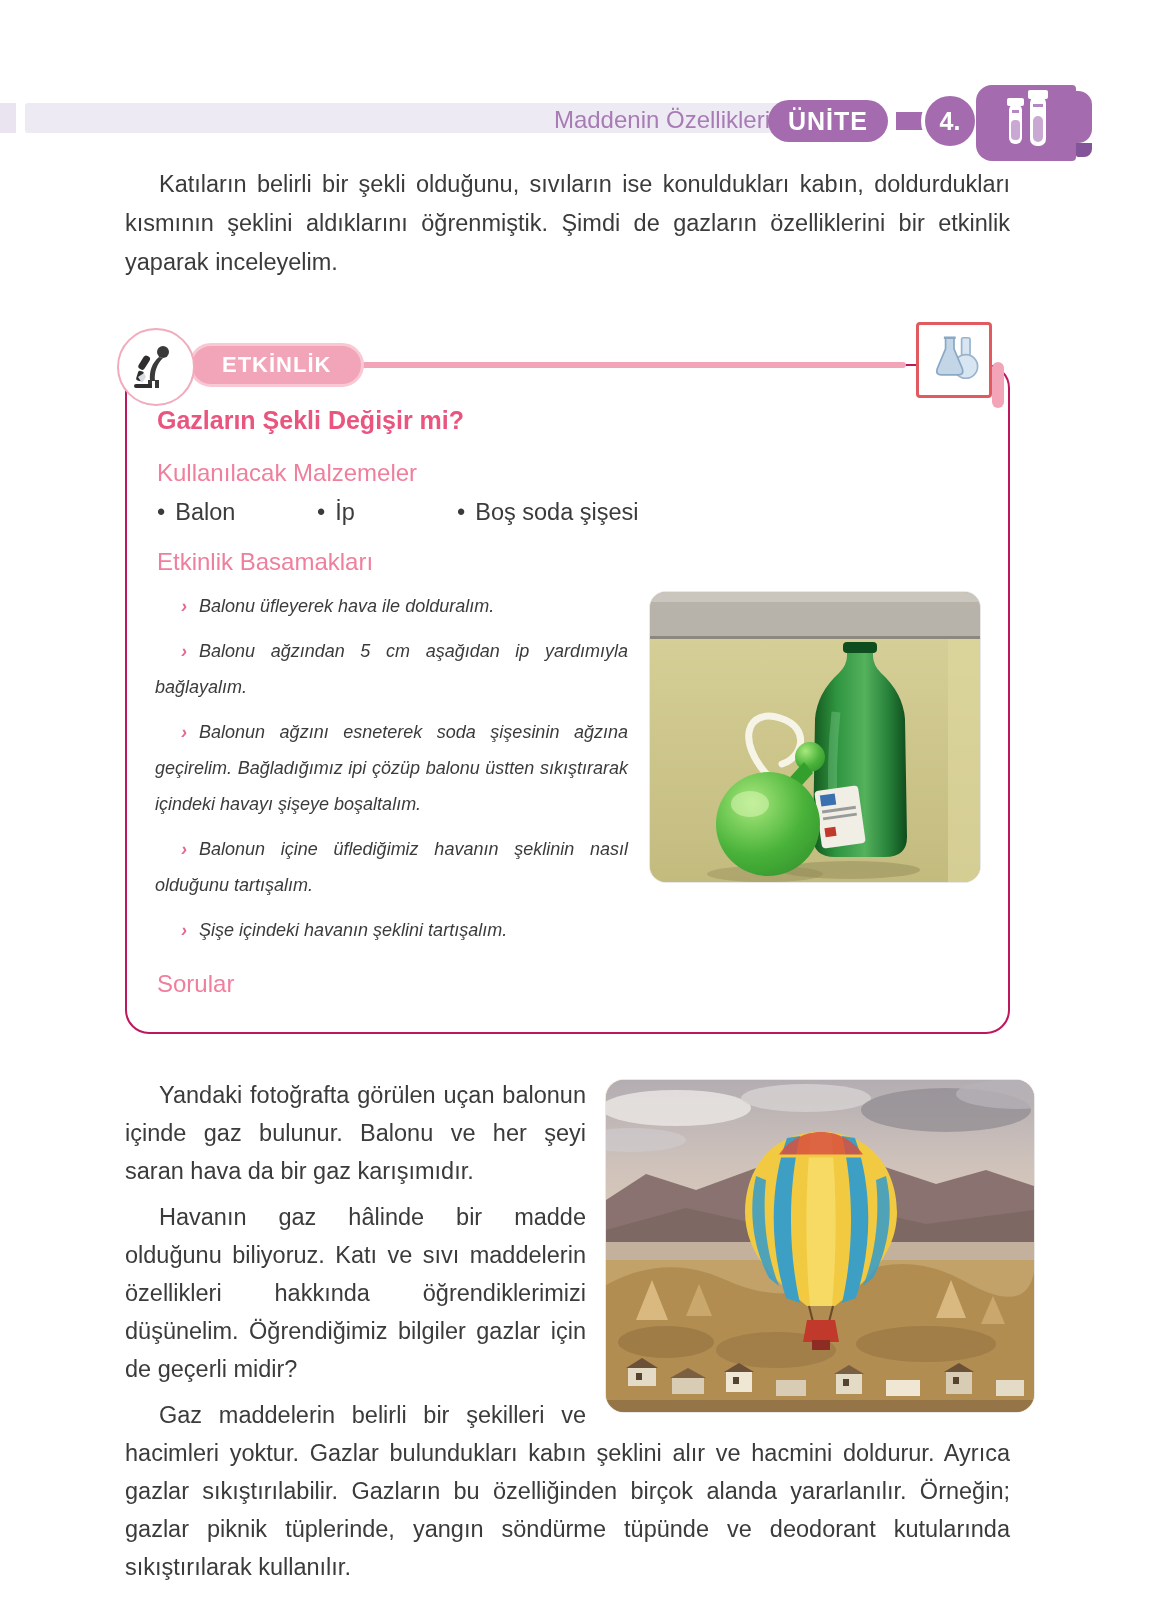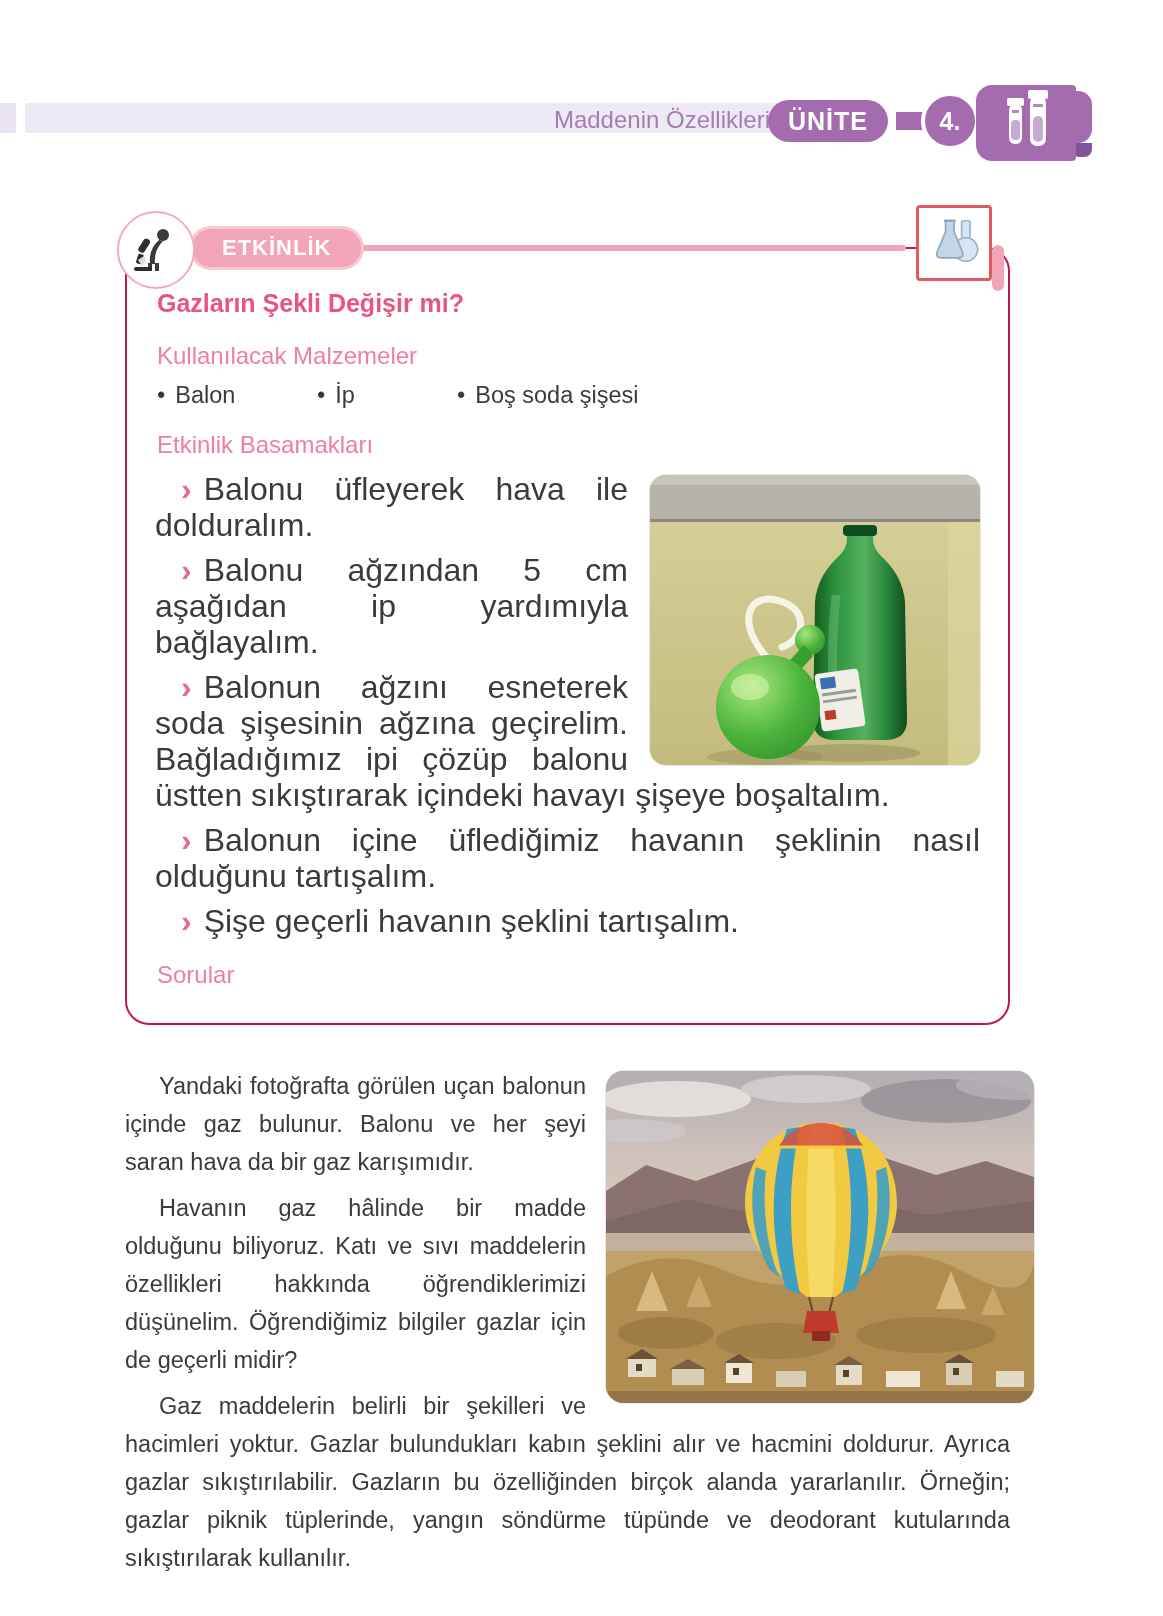--- a/index.html
+++ b/index.html
@@ -41,21 +41,21 @@
     border:3px solid #e15a5f; border-radius:4px; display:flex; align-items:center; justify-content:center; z-index:3; }
 
   .card-title { color:#e9557f; font-size:25px; font-weight:bold; margin:0 0 24px 2px; }
   .sub-head { color:#f07e9d; font-size:24px; font-weight:normal; margin:22px 0 12px 2px; }
   .materials { display:flex; font-size:23.5px; margin:0 0 4px 2px; }
   .materials .mi { display:flex; }
   .materials .m0 { width:160px; }
   .materials .m1 { width:140px; }
   .dot { margin-right:10px; }
 
-  .steps { font-size:32px; }
+  .steps { font-size:18px;font-style:italic; }
   .step { margin:0 0 9px 0; line-height:36px; text-align:justify; text-indent:26px; }
   .chev { color:#e56a92; font-weight:bold; margin-right:12px; }
   .photo-bottle { float:right; width:330px; height:290px; margin:4px 0 10px 22px; border-radius:16px;
     overflow:hidden; background:#cbc489; box-shadow:0 0 0 1px #e8e8e8; }
   .photo-bottle svg { display:block; }
 
   
   .section { margin-top:42px; font-size:23.5px; }
   .photo-balloon { float:right; width:428px; height:332px; margin:4px -24px 8px 20px; border-radius:18px;
     overflow:hidden; background:#c2a269; box-shadow:0 0 0 1px #e8e8e8; }
@@ -83,20 +83,21 @@
         <rect x="31" y="0" width="20" height="9" rx="2" fill="#ffffff"></rect>
         <rect x="36" y="26" width="10" height="26" rx="5" fill="#c9a8d4"></rect>
         <rect x="15" y="20" width="7" height="3" fill="#b388c2"></rect>
         <rect x="36" y="14" width="10" height="3" fill="#b388c2"></rect>
       </svg>
     </span>
   </div>
 
   <div class="content">
 
+    <p class="intro-p">Katıların belirli bir şekli olduğunu, sıvıların ise konuldukları kabın, doldurdukları kısmının şeklini aldıklarını öğrenmiştik. Şimdi de gazların özelliklerini bir etkinlik yaparak inceleyelim.</p>
 
     <div class="activity-card">
       <div class="mascot">
         <svg width="48" height="48" viewBox="0 0 48 48">
           <circle cx="31" cy="9" r="6" fill="#3a3a3a"></circle>
           <path d="M27 14 C20 20 17 28 18 38 L23 38 C22 29 25 21 31 15 Z" fill="#3a3a3a"></path>
           <rect x="16" y="37" width="4" height="8" fill="#3a3a3a"></rect>
           <rect x="23" y="37" width="4" height="8" fill="#3a3a3a"></rect>
           <rect x="9" y="12" width="7" height="15" rx="3" transform="rotate(32 12 19)" fill="#2e2e2e"></rect>
           <rect x="5" y="28" width="6" height="10" rx="2" transform="rotate(18 8 33)" fill="#2e2e2e"></rect>
@@ -181,21 +182,21 @@
             <path d="M132 194 L154 170 L163 181 L144 202 Z" fill="#33a02d"></path>
             <circle cx="118" cy="232" r="52" fill="url(#balg)"></circle>
             <ellipse cx="100" cy="212" rx="19" ry="13" fill="#dbf6b4" opacity="0.55"></ellipse>
           </svg>
         </div>
 
         <p class="step"><span class="chev">›</span><span>Balonu üfleyerek hava ile dolduralım.</span></p>
         <p class="step"><span class="chev">›</span><span>Balonu ağzından 5 cm aşağıdan ip yardımıyla bağlayalım.</span></p>
         <p class="step"><span class="chev">›</span><span>Balonun ağzını esneterek soda şişesinin ağzına geçirelim. Bağladığımız ipi çözüp balonu üstten sıkıştırarak içindeki havayı şişeye boşaltalım.</span></p>
         <p class="step"><span class="chev">›</span><span>Balonun içine üflediğimiz havanın şeklinin nasıl olduğunu tartışalım.</span></p>
-        <p class="step"><span class="chev">›</span><span>Şişe geçerli havanın şeklini tartışalım.</span></p>
+        <p class="step"><span class="chev">›</span><span>Şişe içindeki havanın şeklini tartışalım.</span></p>
       </div>
 
       <h4 class="sub-head">Sorular</h4>
     </div>
 
     <div class="section">
       <div class="photo-balloon">
         <svg width="428" height="332" viewBox="0 0 428 332">
           <defs>
             <linearGradient id="sky" x1="0" y1="0" x2="0" y2="1">

